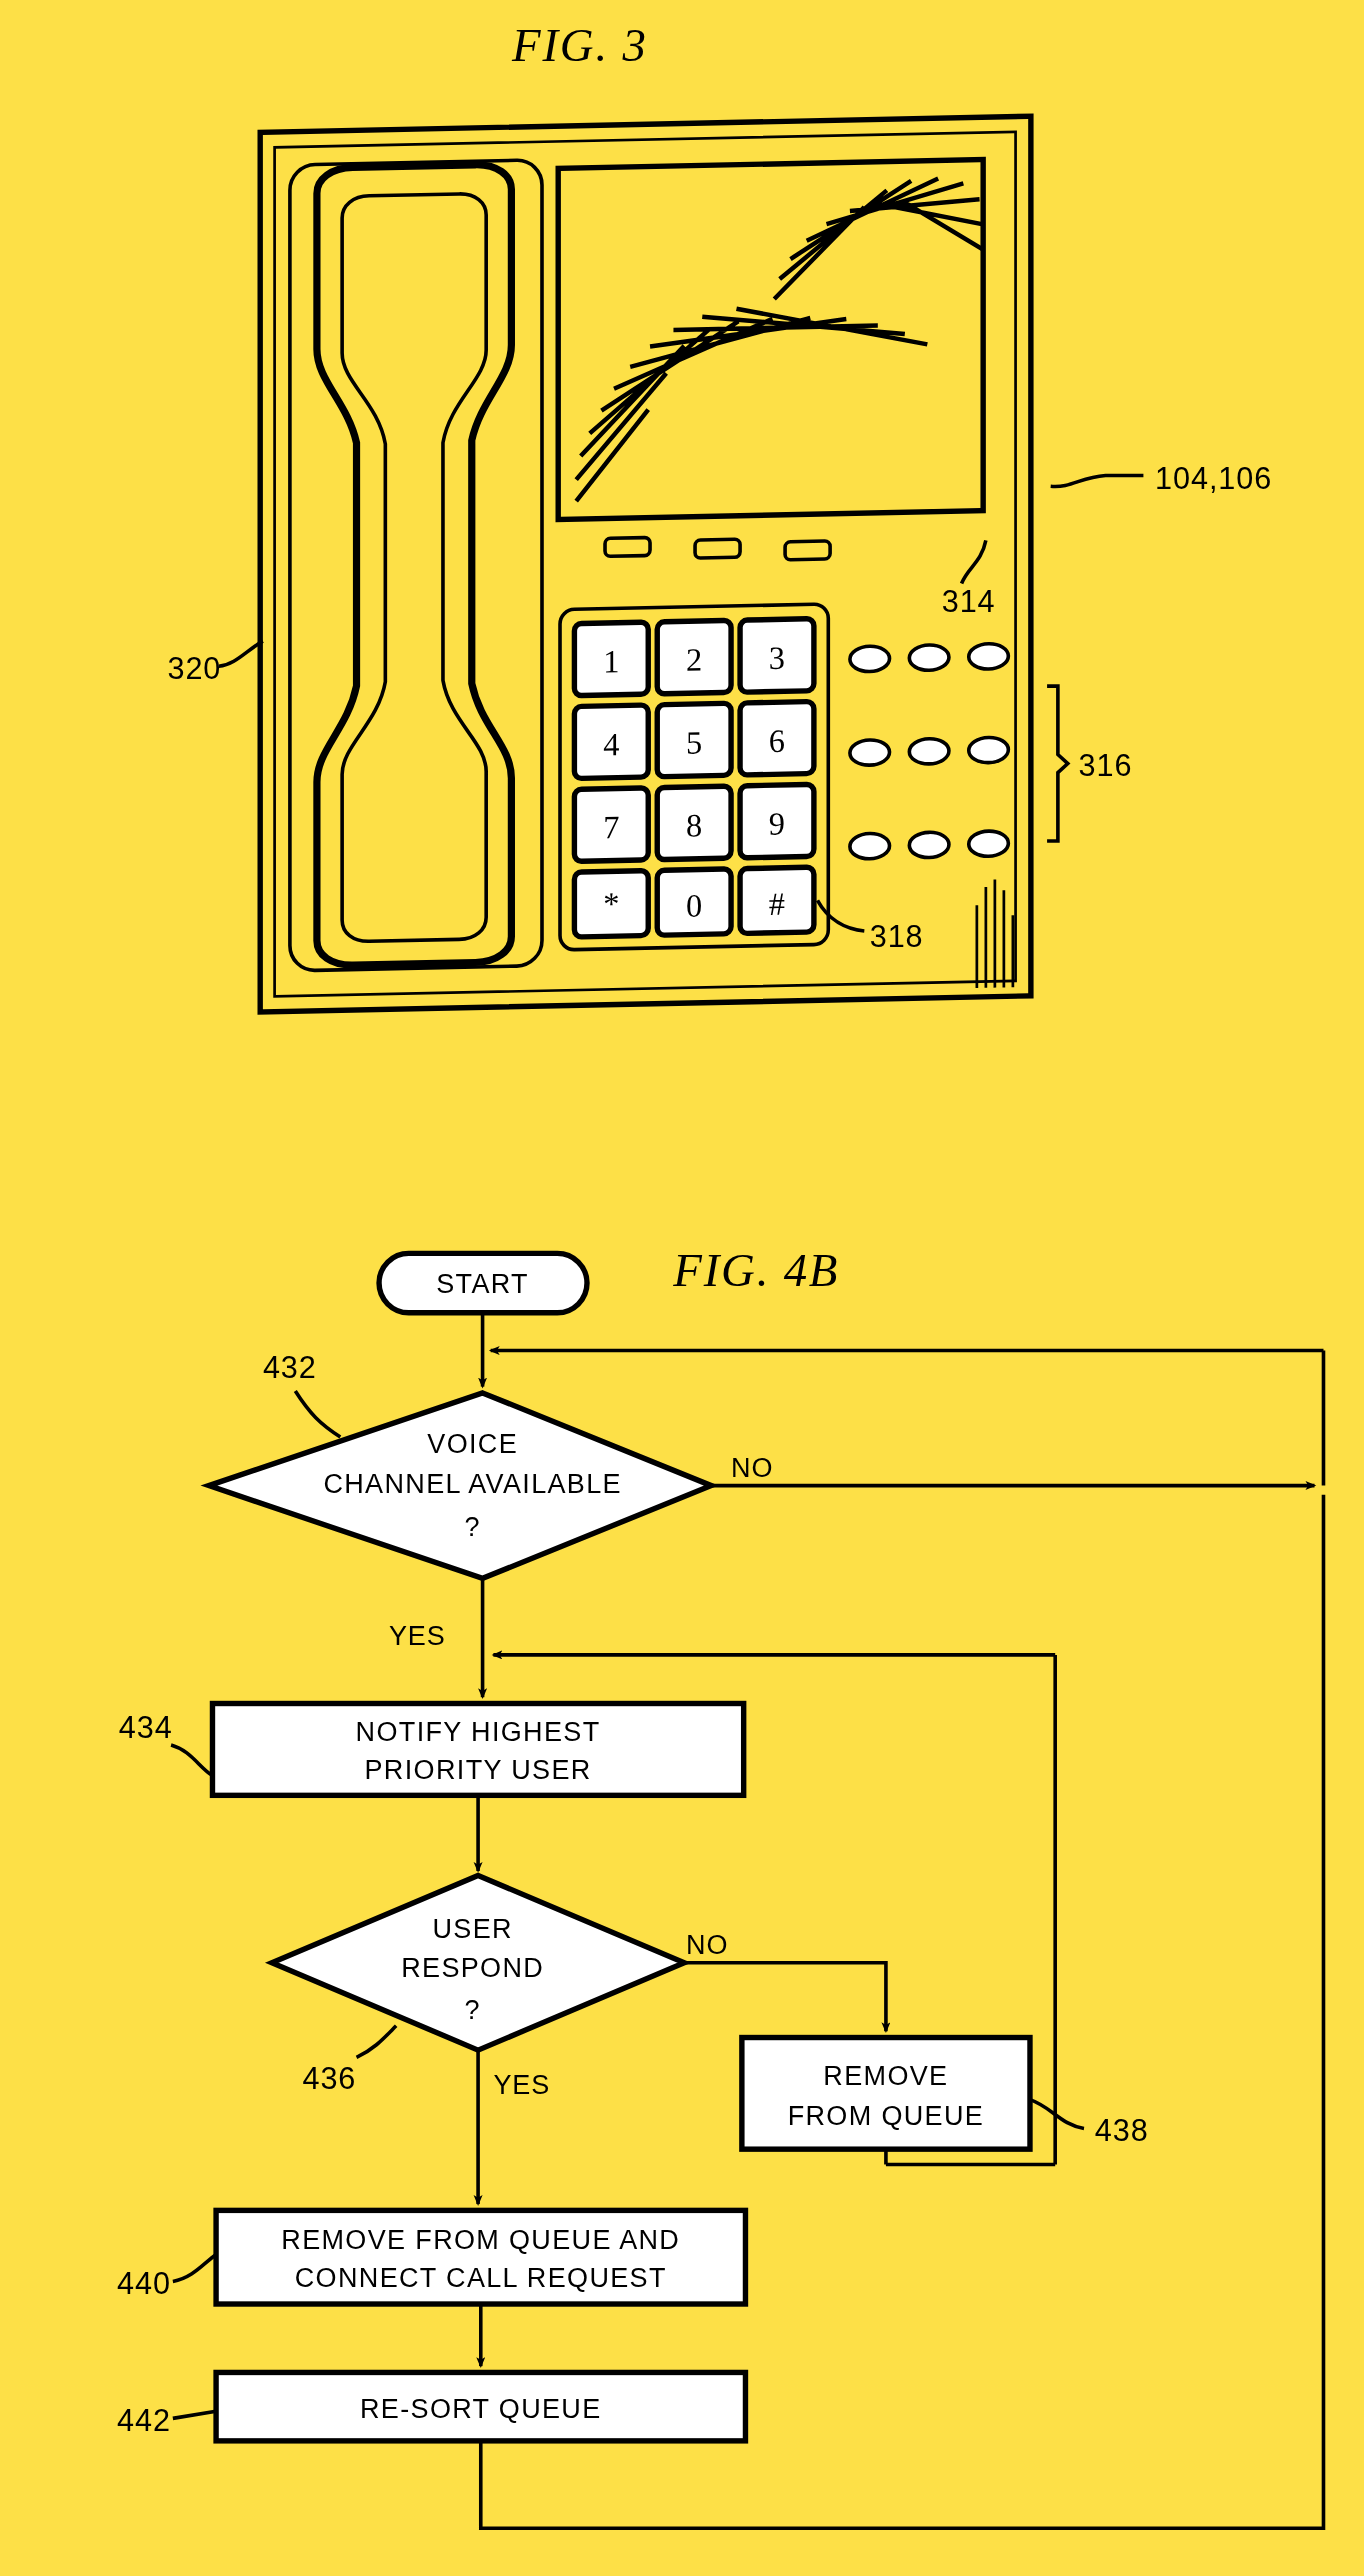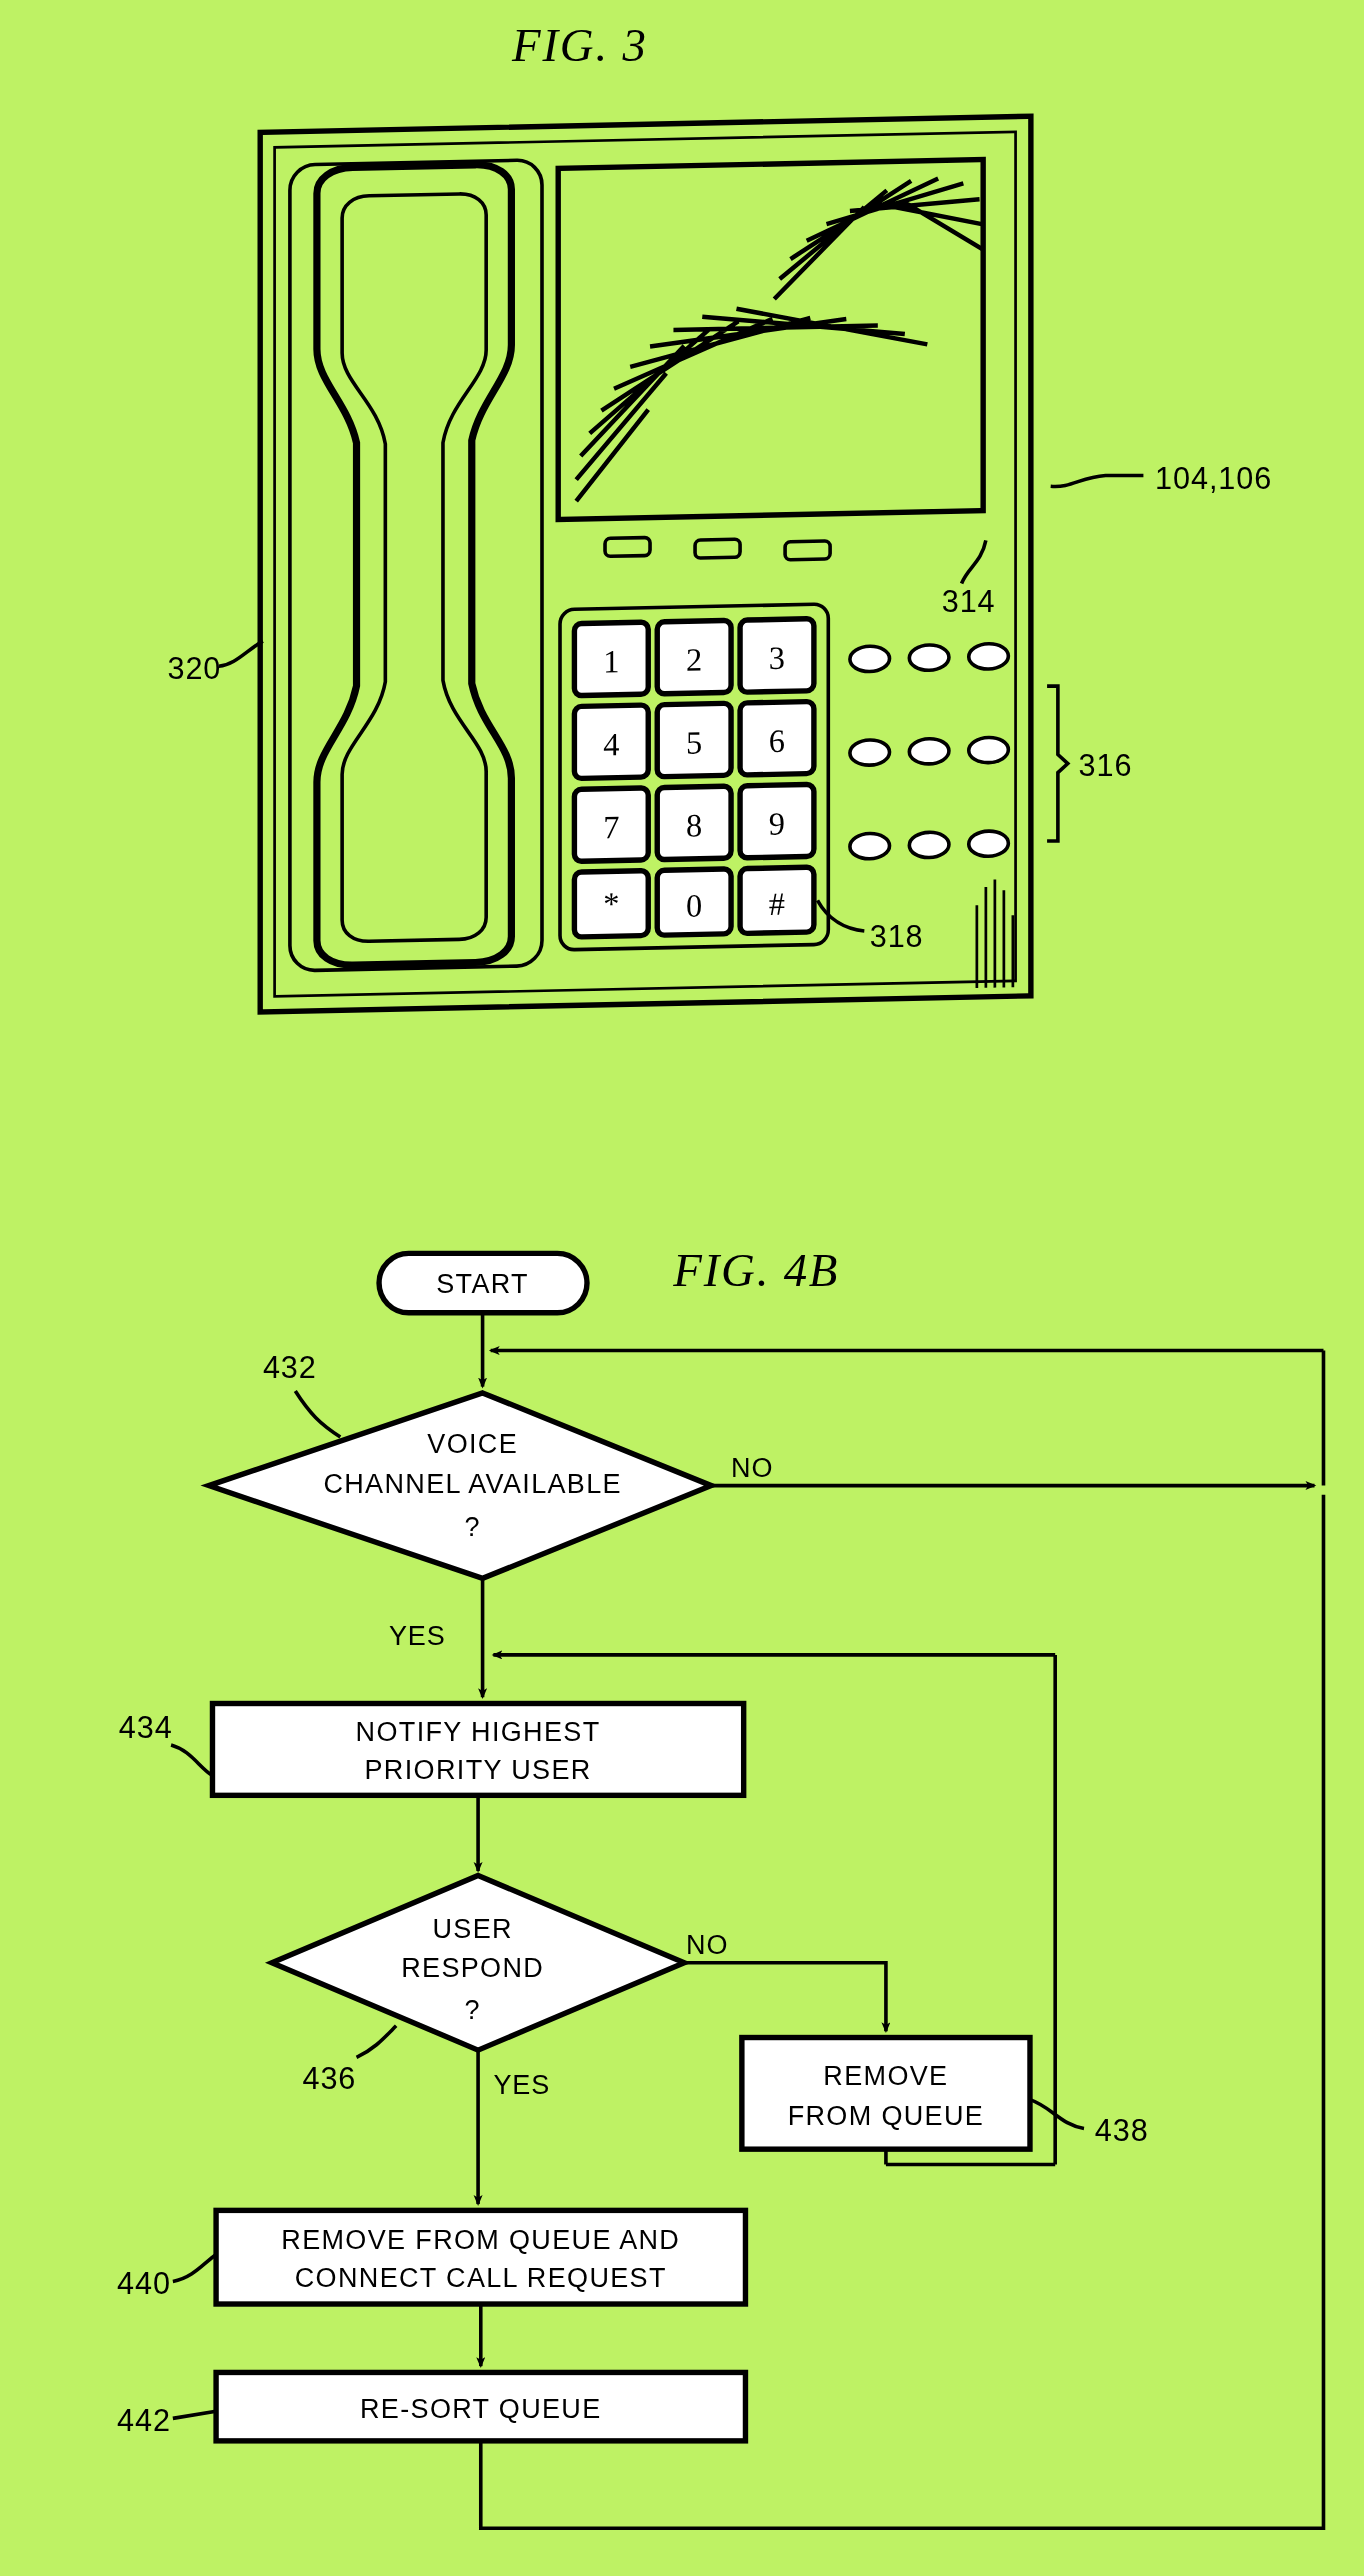--- a/index.html
+++ b/index.html
@@ -10,21 +10,21 @@
   body {
     width: 1364px;
     height: 2576px;
     position: relative;
     font-family: "Liberation Sans", sans-serif;
     overflow: hidden;
   }
   .sheet {
     position: absolute;
     inset: 0;
-    background: #bef264;
+    background: #fde047;
   }
   svg.figure {
     position: absolute;
     left: 0;
     top: 0;
     width: 1364px;
     height: 2576px;
   }
   .fig-title {
     font-family: "Liberation Serif", serif;

